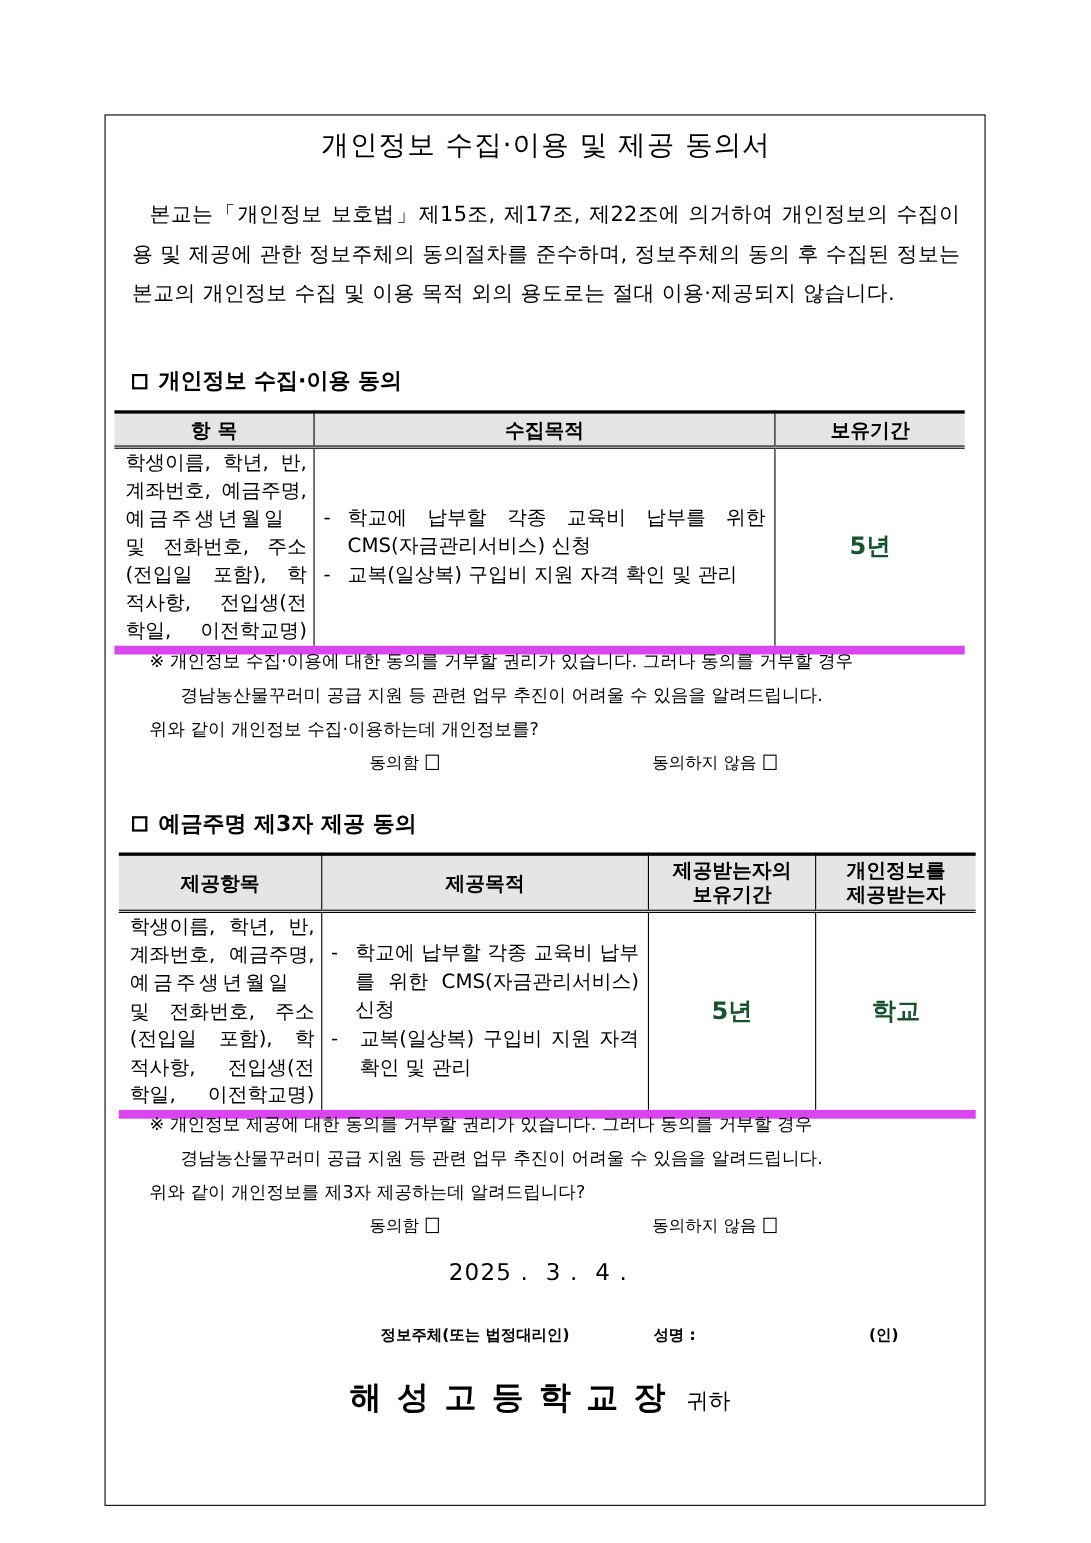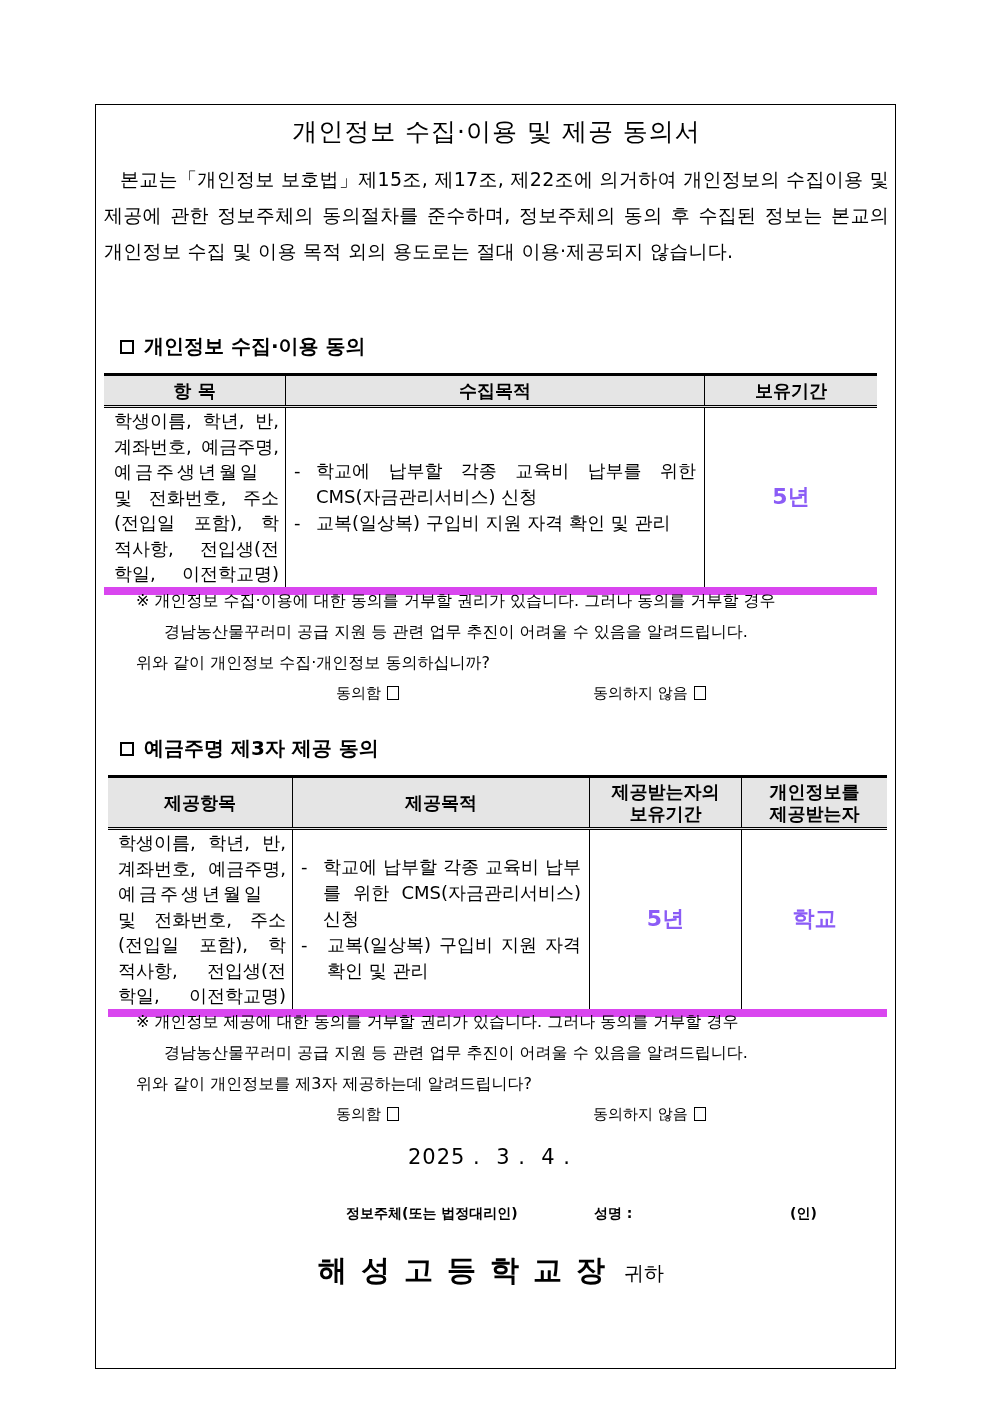--- a/index.html
+++ b/index.html
@@ -1,37 +1,37 @@
 <!DOCTYPE html>
 <html><head>
 <meta charset="utf-8">
 <style>
   html, body { margin: 0; padding: 0; background: #ffffff; }
   body { width: 992px; height: 1403px; position: relative; font-family: "DejaVu Sans", "Liberation Sans", sans-serif; color: #000; }
   .page-frame { position: absolute; left: 95px; top: 104px; width: 801px; height: 1265px; border: 1px solid #000; box-sizing: border-box; }
   .abs { position: absolute; white-space: nowrap; }
   .title { left: 0; width: 801px; top: 10px; text-align: center; font-size: 25px; letter-spacing: 1px; }
   .intro { left: 8px; top: 56px; width: 785px; font-size: 19px; line-height: 36px; white-space: normal; text-align: justify; letter-spacing: 0.3px; }
-  .intro p { margin: 0; text-indent: 16px; }
+  .intro p { margin: 16px; text-indent: 16px; }
   .section-heading { font-size: 20px; font-weight: bold; left: 24px; }
   .section-heading .box { display: inline-block; width: 14px; height: 14px; border: 2px solid #000; margin-right: 10px; vertical-align: -1px; box-sizing: border-box; }
   table.grid { position: absolute; border-collapse: collapse; font-size: 18px; }
   table.grid th { background: #e5e5e5; font-weight: bold; text-align: center; padding: 0; border-right: 1px solid #000; }
   table.grid td { border-right: 1px solid #000; vertical-align: middle; padding: 0; }
   table.grid th:last-child, table.grid td:last-child { border-right: none; }
   table.grid thead tr { border-top: 3px solid #000; }
   table.grid thead th { border-bottom: 3px double #000; }
   table.grid tbody tr { border-bottom: 8px solid #d946ef; }
   .items-cell { font-size: 18px; line-height: 25.5px; padding: 0 6px 0 10px !important; text-align: justify; text-align-last: justify; }
   .items-cell span { display: block; }
   .purpose-cell { font-size: 18px; line-height: 26px; padding: 0 8px !important; }
   .purpose-line { display: flex; }
   .purpose-line .dash { width: 22px; flex: none; }
   .purpose-line .txt { flex: 1; text-align: justify; }
-  .highlight { color: #8b5cf6; font-weight: bold; font-size: 22px; text-align: center; }
+  .highlight { color: #14532d; font-weight: bold; font-size: 22px; text-align: center; }
   .note { font-size: 16px; }
   .consent-opt { font-size: 15px; }
   .chk { display: inline-block; width: 12px; height: 14px; border: 1px solid #000; vertical-align: -2px; margin-left: 6px; box-sizing: border-box; }
   .date { font-size: 21px; letter-spacing: 1px; }
   .sig { font-size: 14px; font-weight: bold; }
   .school { font-family: "DejaVu Serif", "Liberation Serif", serif; font-size: 29px; font-weight: bold; letter-spacing: 14px; }
   .gwiha { font-size: 20px; letter-spacing: 0; font-weight: normal; font-family: "DejaVu Sans", sans-serif; }
 </style>
 </head>
 <body>
@@ -77,21 +77,21 @@
               <span class="txt">교복(일상복) 구입비 지원 자격 확인 및 관리</span>
             </div>
         </td>
         <td class="highlight">5년</td>
       </tr>
     </tbody>
   </table>
 
   <div class="abs note" style="left:40px; top:486px;">※ 개인정보 수집·이용에 대한 동의를 거부할 권리가 있습니다. 그러나 동의를 거부할 경우</div>
   <div class="abs note" style="left:68px; top:517px;">경남농산물꾸러미 공급 지원 등 관련 업무 추진이 어려울 수 있음을 알려드립니다.</div>
-  <div class="abs note" style="left:40px; top:548px;">위와 같이 개인정보 수집·개인정보 동의하십니까?</div>
+  <div class="abs note" style="left:40px; top:548px;">위와 같이 개인정보 수집·이용하는데 개인정보를?</div>
   <div class="abs consent-opt" style="left:240px; top:579px;">
     <span>동의함</span><span class="chk"></span>
   </div>
   <div class="abs consent-opt" style="left:497px; top:579px;">
     <span>동의하지 않음</span><span class="chk"></span>
   </div>
 
   <div class="abs section-heading" style="top:630px;">
     <span class="box"></span><span>예금주명 제3자 제공 동의</span>
   </div>

